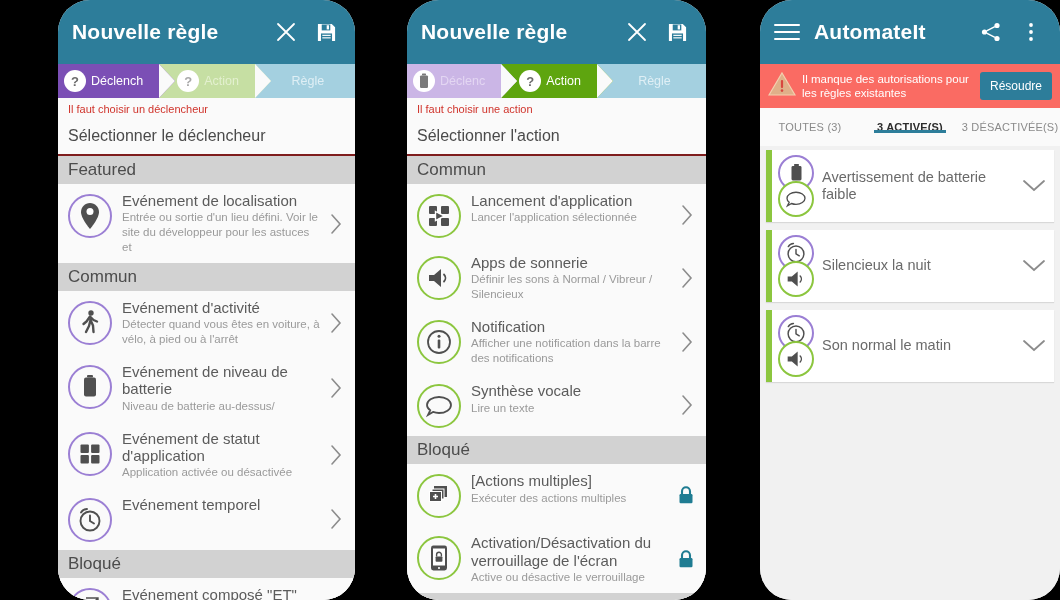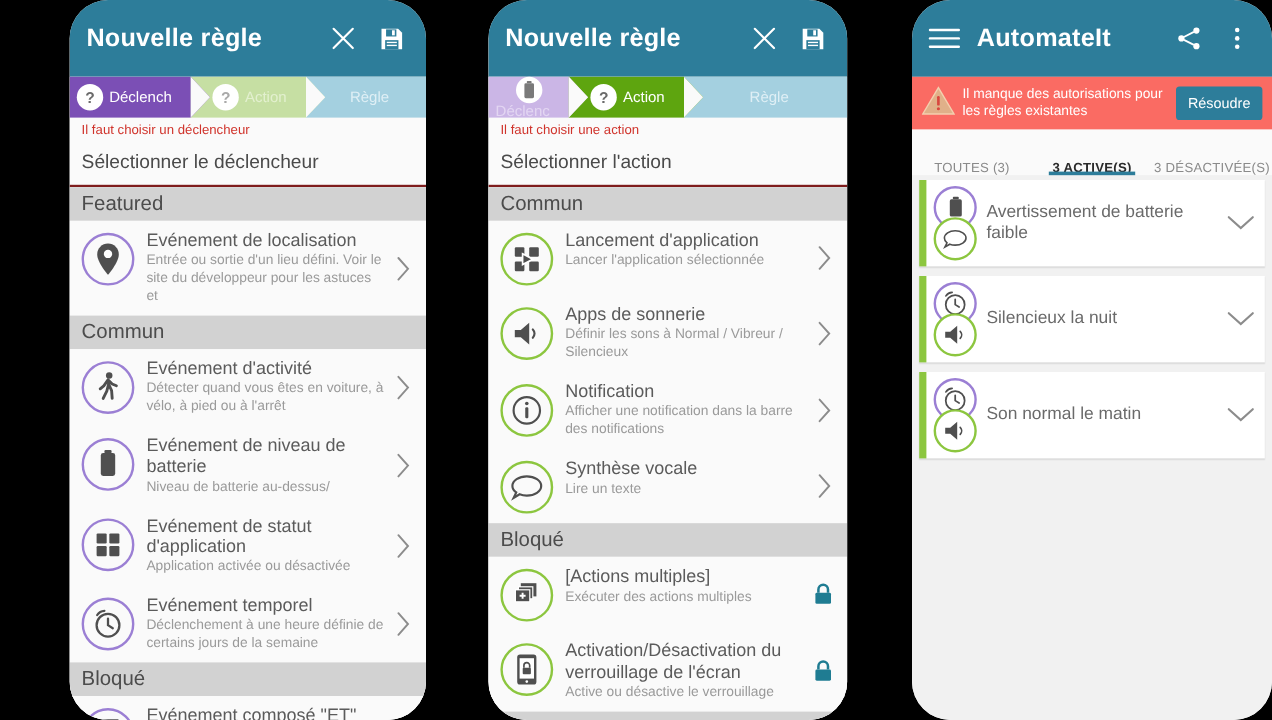--- a/index.html
+++ b/index.html
@@ -57,21 +57,21 @@
   .step-badge {
     width: 22px; height: 22px; border-radius: 50%; background: #fff;
     display: flex; align-items: center; justify-content: center;
     font-size: 13px; color: #6b6b6b; font-weight: bold; flex: 0 0 auto;
     z-index: 4; position: relative; margin-right: 5px;
   }
   .step-label { z-index: 4; position: relative; padding-right: 16px; white-space: nowrap; }
 
   .s-trigger-active { background: #7b4fb5; }
   .s-trigger-active .chev { border-left: 16px solid #7b4fb5; }
-  .s-trigger-done { background: #cbb6e6; flex-direction: column; }
+  .s-trigger-done { background: #cbb6e6; }
   .s-trigger-done .chev { border-left: 16px solid #cbb6e6; }
   .s-trigger-done .step-label { color: #e3d6f2; }
   .s-action-idle { background: #c6dfa3; }
   .s-action-idle .chev { border-left: 16px solid #c6dfa3; }
   .s-action-idle .step-label { color: #e3f0cf; }
   .s-action-idle .step-badge { color: #a9a9a9; }
   .s-action-active { background: #5ea50f; }
   .s-action-active .chev { border-left: 16px solid #5ea50f; }
   .s-rule { background: #a4d0e0; flex: 1; justify-content: center; }
   .s-rule .step-label { color: #dfeff5; padding-right: 0; }
@@ -113,21 +113,21 @@
   .warn-bar {
     height: 44px; background: #fa6b63; display: flex; align-items: center;
     padding: 0 8px 0 8px;
   }
   .warn-text { flex: 1; color: #fff; font-size: 11.5px; line-height: 1.25; margin-left: 6px; }
   .warn-btn {
     background: #2d7d9a; color: #fff; font-size: 12px; border: none;
     border-radius: 3px; padding: 7px 10px; cursor: pointer; white-space: nowrap;
     font-family: "Liberation Sans", sans-serif;
   }
-  .tabs { display: flex; background: #fafafa; height: 38px; align-items: flex-end; }
+  .tabs { display: flex; background: #fafafa; height: 38px; align-items: center; }
   .tab {
     flex: 1; display: flex; align-items: center; justify-content: center;
     font-size: 11px; color: #8a8a8a; letter-spacing: .2px; position: relative; cursor: pointer;
     text-align: center;
   }
   .tab.active { color: #2b2b2b; font-weight: bold; }
   .tab.active::after {
     content: ""; position: absolute; left: 14%; right: 14%; bottom: 0;
     height: 3px; background: #2d7d9a;
   }
@@ -276,21 +276,20 @@
       <div class="row">
         <div class="circ">
           <svg width="28" height="28" viewBox="0 0 28 28">
               <circle cx="14" cy="15" r="9.5" fill="none" stroke="#4f4f4f" stroke-width="1.9"></circle>
               <path d="M14 9.5 V15 L18 17.5" stroke="#4f4f4f" stroke-width="1.9" fill="none" stroke-linecap="round"></path>
               <path d="M5 6.5 A7.5 7.5 0 0 1 11 3" stroke="#4f4f4f" stroke-width="1.9" fill="none" stroke-linecap="round"></path>
             </svg>
         </div>
         <div class="row-body">
           <div class="row-title">Evénement temporel</div>
-          <div class="row-sub">Déclenchement à une heure définie de certains jours de la semaine</div>
         </div>
         <div class="row-arrow">
           <svg width="13" height="22" viewBox="0 0 13 22">
               <path d="M2 2 L10 11 L2 20" stroke="#8c8c8c" stroke-width="1.6" fill="none" stroke-linecap="round"></path>
             </svg>
         </div>
       </div>
 
       <div class="group-head">Bloqué</div>
 

